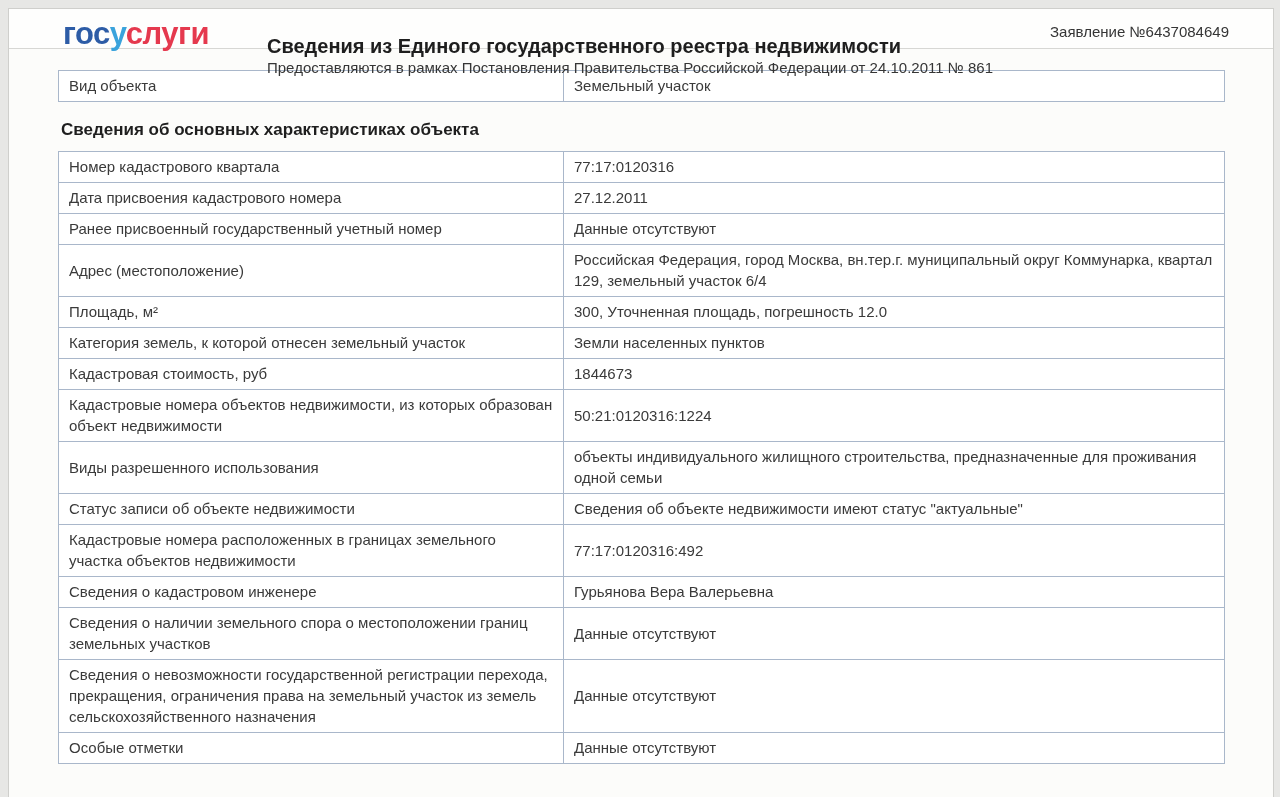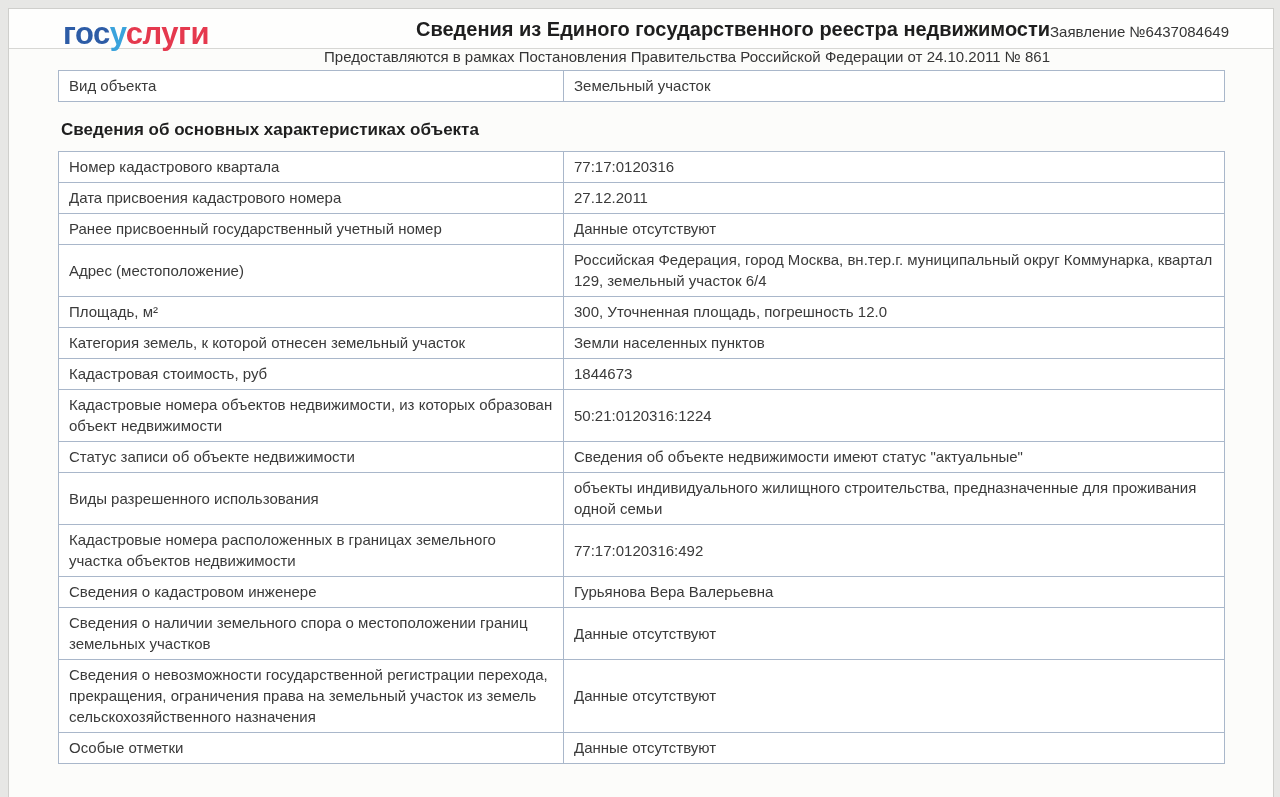--- a/index.html
+++ b/index.html
@@ -32,23 +32,23 @@
     padding-top: 7px;
     font-size: 31px;
     font-weight: 700;
     letter-spacing: -0.5px;
     white-space: nowrap;
     cursor: pointer;
   }
   .logo .p1 { color: #2d5ca6; }
   .logo .p2 { color: #3aa3dc; }
   .logo .p3 { color: #e5394e; }
-  .titles { flex: 1; text-align: right; padding-top: 9px; }
+  .titles { flex: 1; text-align: left; padding-top: 26px; }
   .title   { font-size: 20px; font-weight: 700; color: #1e1e1e; line-height: 1.1; }
-  .subtitle{ font-size: 15px; color: #353535; margin-top: 8px; }
+  .subtitle{ font-size: 15px; color: #353535; margin-top: 2px; }
   .application {
     padding: 14px 44px 0 0;
     font-size: 15px;
     color: #353535;
     white-space: nowrap;
     text-align: right;
   }
   
   .content { padding: 21px 48px 0 49px; }
   table.tbl {
@@ -130,26 +130,26 @@
           </tr>
           <tr>
             <td class="label-cell">Кадастровая стоимость, руб</td>
             <td class="value-cell">1844673</td>
           </tr>
           <tr>
             <td class="label-cell">Кадастровые номера объектов недвижимости, из которых образован объект недвижимости</td>
             <td class="value-cell">50:21:0120316:1224</td>
           </tr>
           <tr>
+            <td class="label-cell">Виды разрешенного использования</td>
+            <td class="value-cell">объекты индивидуального жилищного строительства, предназначенные для проживания одной семьи</td>
+          </tr>
+          <tr>
             <td class="label-cell">Статус записи об объекте недвижимости</td>
             <td class="value-cell">Сведения об объекте недвижимости имеют статус "актуальные"</td>
-          </tr>
-          <tr>
-            <td class="label-cell">Виды разрешенного использования</td>
-            <td class="value-cell">объекты индивидуального жилищного строительства, предназначенные для проживания одной семьи</td>
           </tr>
           <tr>
             <td class="label-cell">Кадастровые номера расположенных в границах земельного участка объектов недвижимости</td>
             <td class="value-cell">77:17:0120316:492</td>
           </tr>
           <tr>
             <td class="label-cell">Сведения о кадастровом инженере</td>
             <td class="value-cell">Гурьянова Вера Валерьевна</td>
           </tr>
           <tr>

